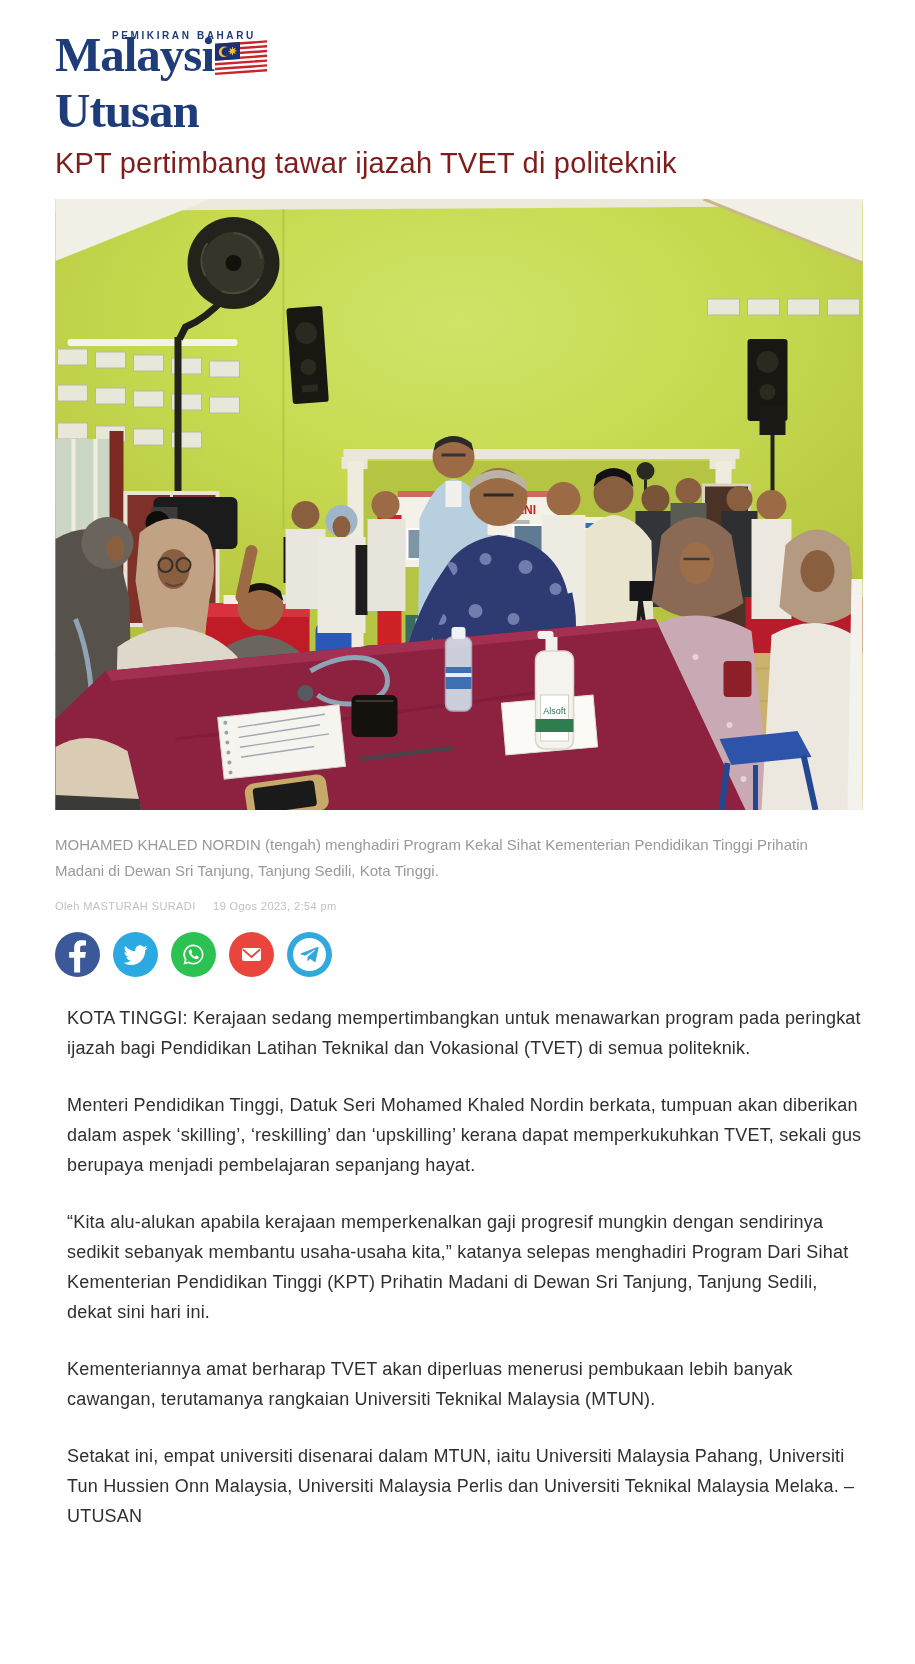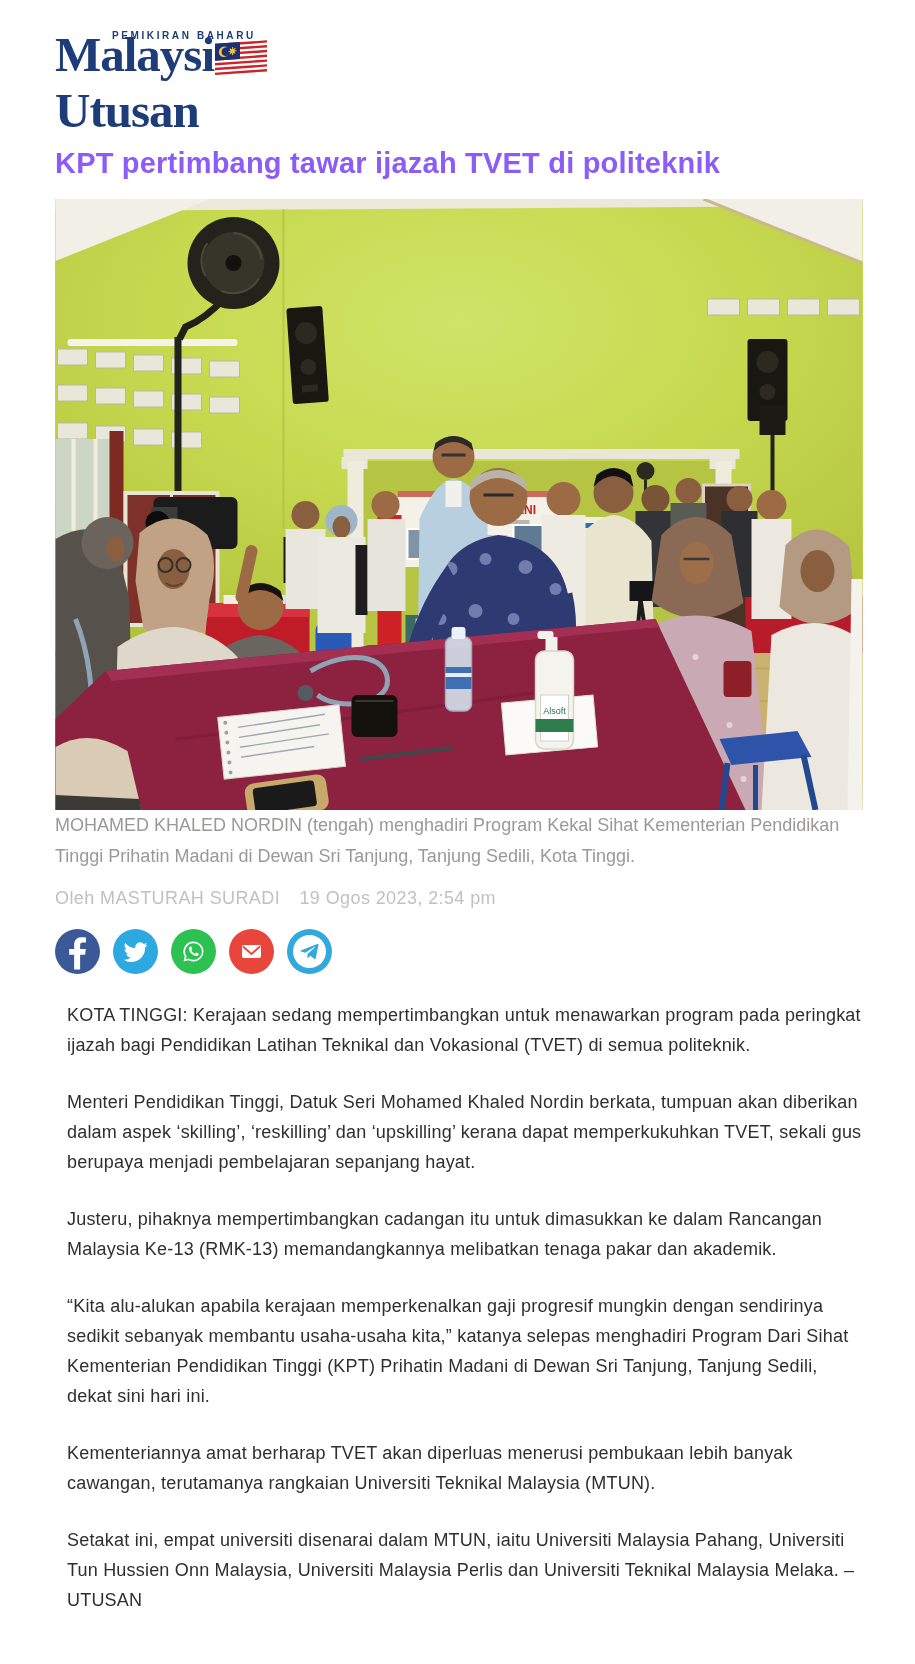--- a/index.html
+++ b/index.html
@@ -6,28 +6,28 @@
   body{width:915px;height:1664px;font-family:"Liberation Sans",sans-serif;position:relative;overflow:hidden;}
   .content{position:relative;margin-left:55px;width:808px;}
 
   
   .brand{position:relative;padding-top:21px;height:102px;}
   .brand-tagline{position:absolute;left:57px;top:30px;color:#1e3c78;font-size:10px;font-weight:bold;letter-spacing:2.6px;}
   .brand-name{font-family:"Liberation Serif",serif;font-weight:bold;color:#1e3c78;font-size:49px;line-height:0.9;letter-spacing:-1px;margin-top:12px;}
   .brand-flag{position:absolute;left:158px;top:40px;}
 
   
-  .headline{margin-top:24px;font-size:29px;color:#8b5cf6;font-weight:700;letter-spacing:0.2px;}
+  .headline{margin-top:24px;font-size:29px;color:#7f1d1d;font-weight:400;letter-spacing:0.2px;}
 
   
   .photo-wrap{margin-top:16px;width:808px;height:611px;overflow:hidden;background:#c6d94f;}
 
   
-  .caption{font-size:18px;line-height:1.72;color:#9b9998;width:800px;}
-  .byline{margin-top:16px;font-size:18px;color:#c3c1bf;letter-spacing:0.4px;}
+  .caption{margin-top:22px;font-size:15px;line-height:1.72;color:#9b9998;width:800px;}
+  .byline{margin-top:16px;font-size:11px;color:#c3c1bf;letter-spacing:0.4px;}
   .byline .date{margin-left:14px;}
 
   
   .share-row{margin-top:20px;display:flex;gap:13px;}
   .share-btn{width:45px;height:45px;border-radius:50%;cursor:pointer;display:block;}
 
   
   .article-body{margin-top:26px;font-size:18px;line-height:30px;color:#2f2f2f;letter-spacing:0.2px;width:808px;}
   .article-body p{margin:0 0 27px 12px;}
 </style>
@@ -437,19 +437,18 @@
         <circle cx="22.5" cy="22.5" r="22.5" fill="#32a8dd"></circle>
         <circle cx="22.5" cy="22.5" r="16.5" fill="#ffffff"></circle>
         <path transform="translate(10.5,10.5)" fill="#32a8dd" d="M9.78 18.65l.28-4.23 7.68-6.92c.34-.31-.07-.46-.52-.19L7.74 13.3 3.64 12c-.88-.25-.89-.86.2-1.3l15.97-6.16c.73-.33 1.43.18 1.15 1.3l-2.72 12.81c-.19.91-.74 1.13-1.5.71L12.6 16.3l-1.99 1.93c-.23.23-.42.42-.83.42z"></path>
       </svg>
     </span>
   </div>
 
   <div class="article-body">
       <p>KOTA TINGGI: Kerajaan sedang mempertimbangkan untuk menawarkan program pada peringkat ijazah bagi Pendidikan Latihan Teknikal dan Vokasional (TVET) di semua politeknik.</p>
       <p>Menteri Pendidikan Tinggi, Datuk Seri Mohamed Khaled Nordin berkata, tumpuan akan diberikan dalam aspek ‘skilling’, ‘reskilling’ dan ‘upskilling’ kerana dapat memperkukuhkan TVET, sekali gus berupaya menjadi pembelajaran sepanjang hayat.</p>
-      <p>Justeru, pihaknya mempertimbangkan cadangan itu untuk dimasukkan ke dalam Rancangan Malaysia Ke-13 (RMK-13) memandangkannya melibatkan tenaga pakar dan akademik.</p>
       <p>“Kita alu-alukan apabila kerajaan memperkenalkan gaji progresif mungkin dengan sendirinya sedikit sebanyak membantu usaha-usaha kita,” katanya selepas menghadiri Program Dari Sihat Kementerian Pendidikan Tinggi (KPT) Prihatin Madani di Dewan Sri Tanjung, Tanjung Sedili, dekat sini hari ini.</p>
       <p>Kementeriannya amat berharap TVET akan diperluas menerusi pembukaan lebih banyak cawangan, terutamanya rangkaian Universiti Teknikal Malaysia (MTUN).</p>
       <p>Setakat ini, empat universiti disenarai dalam MTUN, iaitu Universiti Malaysia Pahang, Universiti Tun Hussien Onn Malaysia, Universiti Malaysia Perlis dan Universiti Teknikal Malaysia Melaka. – UTUSAN</p>
     </div>
 
 </div>
 
 </body></html>

